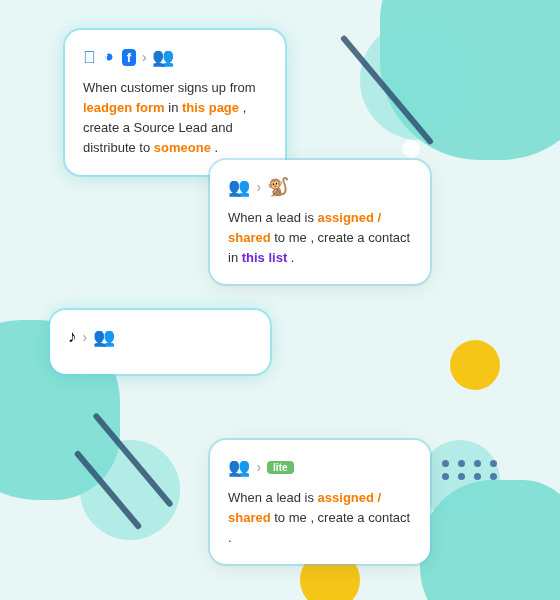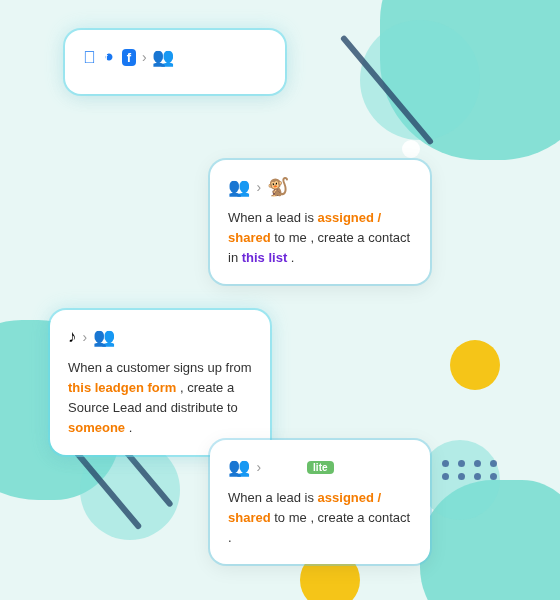--- a/index.html
+++ b/index.html
@@ -206,21 +206,20 @@
     
     .badge-lite {
       display: inline-block;
       background: #6abf69;
       color: white;
       font-size: 10px;
       font-weight: 700;
       padding: 1px 6px;
       border-radius: 4px;
       vertical-align: middle;
-      margin-left: 40px;
     }
 
     
     .icon-fb { color: #1877f2; font-size: 17px; }
   </style>
 </head>
 <body>
 
 <div class="bg">
   <div class="bg-shape bg-teal-top-right"></div>
@@ -257,42 +256,42 @@
       <span class="card-icon icon-fb"></span>
       <svg width="14" height="14" viewBox="0 0 24 24" fill="none" xmlns="http://www.w3.org/2000/svg">
         <path d="M18 12C18 8.686 15.314 6 12 6C8.686 6 6 8.686 6 12C6 15.314 8.686 18 12 18C15.314 18 18 15.314 18 12Z" fill="#1877f2"></path>
         <text x="5" y="17" font-size="14" fill="white" font-weight="bold" font-family="Arial">f</text>
       </svg>
 
       <span style="color:#1877f2; font-size:17px; font-weight:bold; background:#1877f2; color:white; border-radius:4px; padding:1px 5px; font-size:13px;">f</span>
       <span class="arrow">›</span>
       <span style="font-size:18px;">👥</span>
     </div>
+    <div class="card-text">
+      When customer signs up from <span class="highlight-orange">leadgen form</span> in <span class="highlight-orange">this page</span> , create a Source Lead and distribute to <span class="highlight-orange">someone</span> .
+    </div>
   </div>
 
   <div class="card card-2">
     <div class="card-header">
       <span style="font-size:18px;">👥</span>
       <span class="arrow">›</span>
       <span style="font-size:18px; color:#f57c00;">🐒</span>
     </div>
     <div class="card-text">
       When a lead is <span class="highlight-orange">assigned / shared</span> to me , create a contact in <span class="highlight-teal">this list</span> .
     </div>
   </div>
 
   <div class="card card-3">
     <div class="card-header">
       <span style="font-size:17px;">♪</span>
       <span class="arrow">›</span>
       <span style="font-size:18px;">👥</span>
     </div>
-    <div class="card-text">
-      When a customer signs up from <span class="highlight-orange">this leadgen form</span> , create a Source Lead and distribute to <span class="highlight-orange">someone</span> .
-    </div>
   </div>
 
   <div class="card card-4">
     <div class="card-header">
       <span style="font-size:18px;">👥</span>
       <span class="arrow">›</span>
       <span class="badge-lite">lite</span>
     </div>
     <div class="card-text">
       When a lead is <span class="highlight-orange">assigned / shared</span> to me , create a contact .

